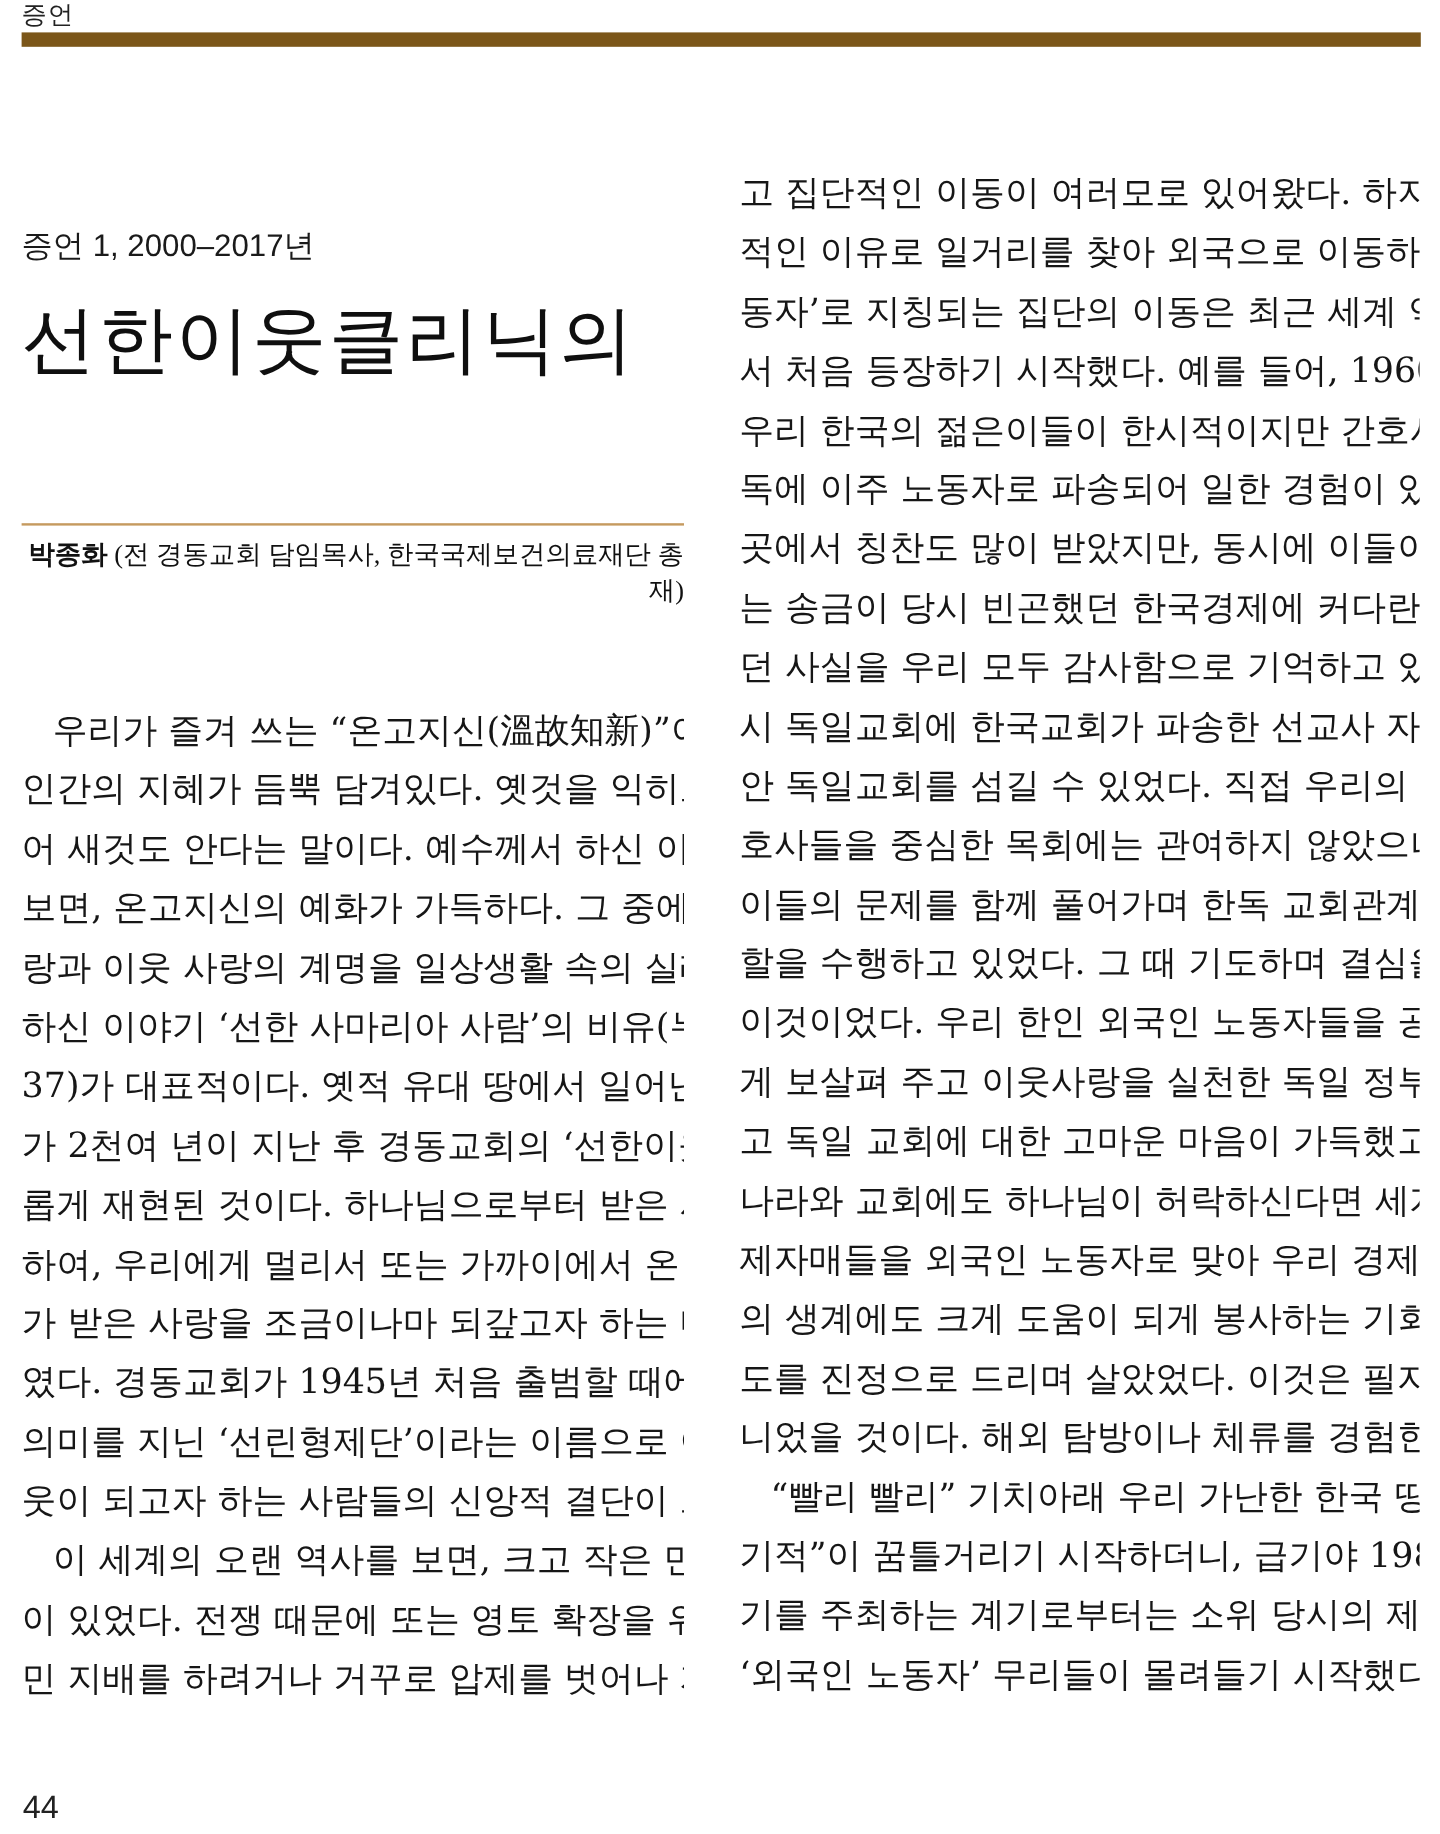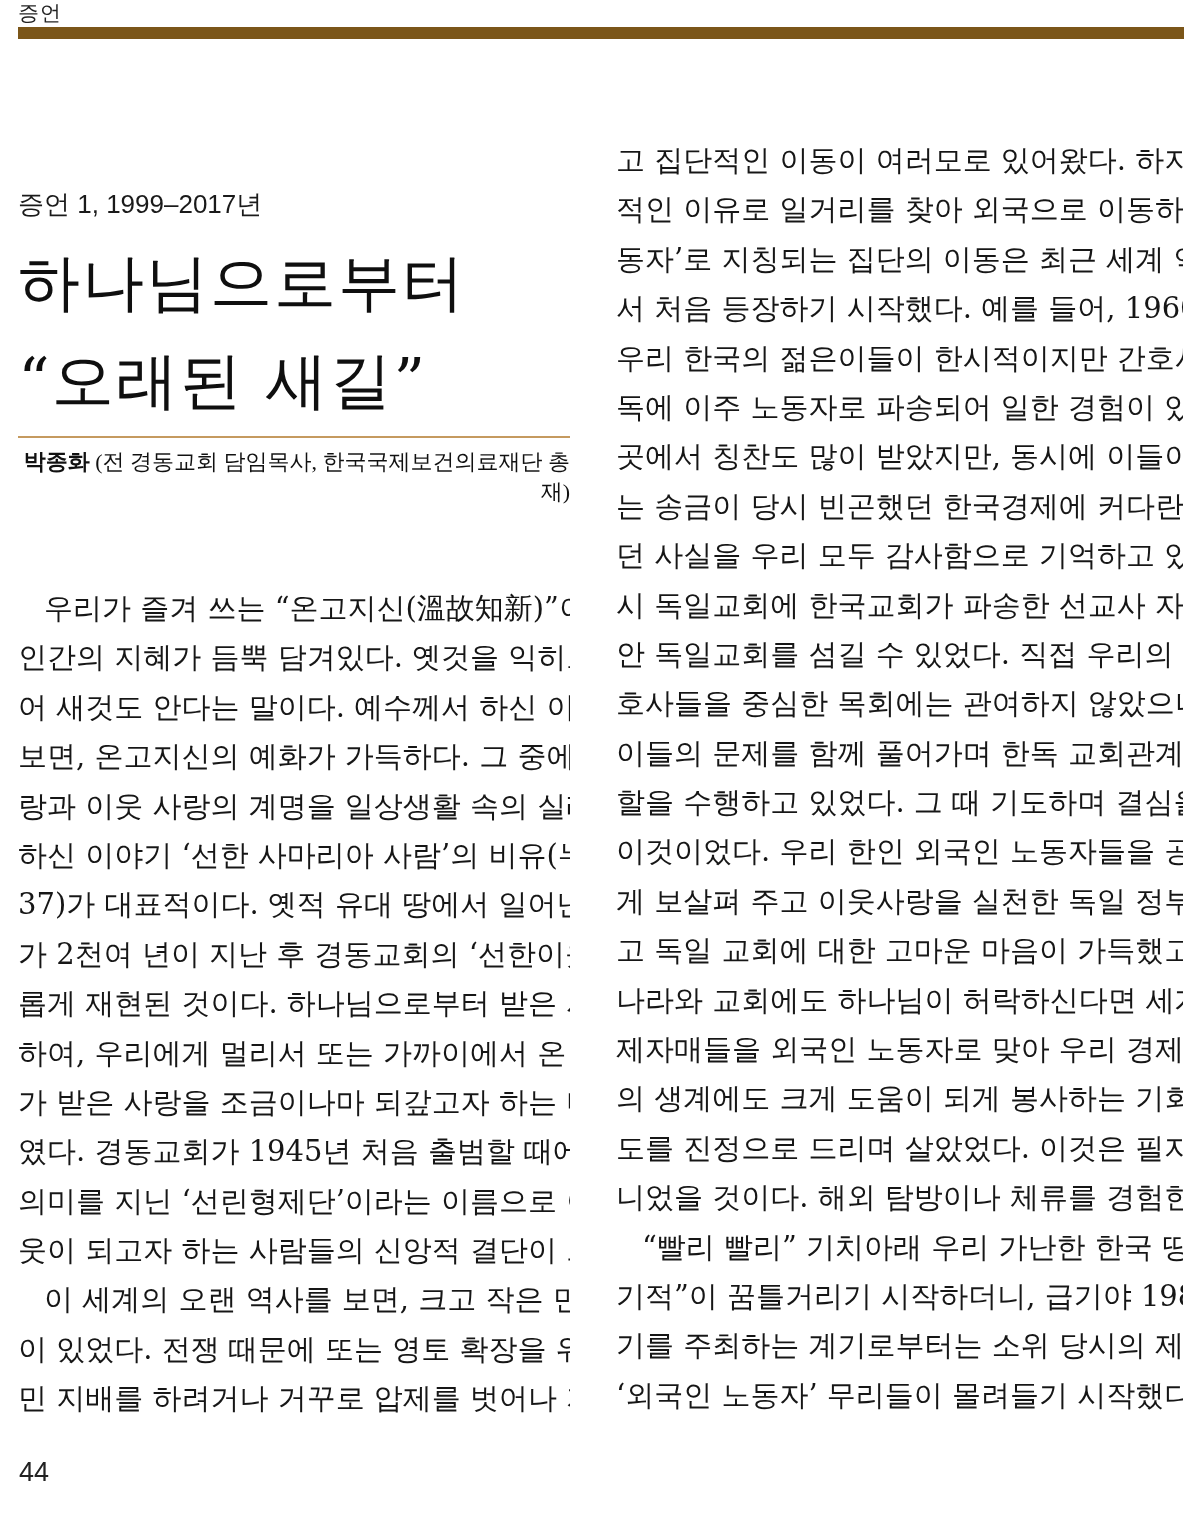--- a/index.html
+++ b/index.html
@@ -53,35 +53,34 @@
     height:49.4px;line-height:49.4px;
     font-size:29px;
     overflow:hidden;white-space:nowrap;
     text-align:justify;text-align-last:justify;
     color:#161616;
   }
   .bodyline.indent{text-indent:26px;}
   .bodyline.flush{text-align-last:left;}
   
   .page-number{
-    left:19px;top:1457px;
+    left:19px;top:1491px;
     font-family:"Liberation Sans", sans-serif;
     font-size:27px;color:#222222;
   }
 </style>
 </head>
 <body style="--header-rule: #7b5619; --byline-rule: #c59a5f;">
 
 <div class="abs header-label">증언</div>
 <div class="abs header-rule"></div>
 
-<div class="abs kicker">증언 1,  1999–2017년</div>
+<div class="abs kicker">증언 1,  2000–2017년</div>
 <div class="abs title">
-  <div>하나님으로부터</div>
-  <div>“오래된 새길”</div>
+  <div>선한이웃클리닉의</div>
 </div>
 <div class="abs byline-rule"></div>
 <div class="abs byline">
   <span class="name">박종화</span><span> (전 경동교회 담임목사, 한국국제보건의료재단 총재)</span>
 </div>
 
 <div class="abs col col-left">
     <div class="bodyline indent">우리가 즐겨 쓰는 “온고지신(溫故知新)”이라는 말 속에는</div>
     <div class="bodyline">인간의 지혜가 듬뿍 담겨있다.  옛것을 익히고 그것을 미루</div>
     <div class="bodyline">어 새것도 안다는 말이다. 예수께서 하신 이야기들을 살펴</div>

